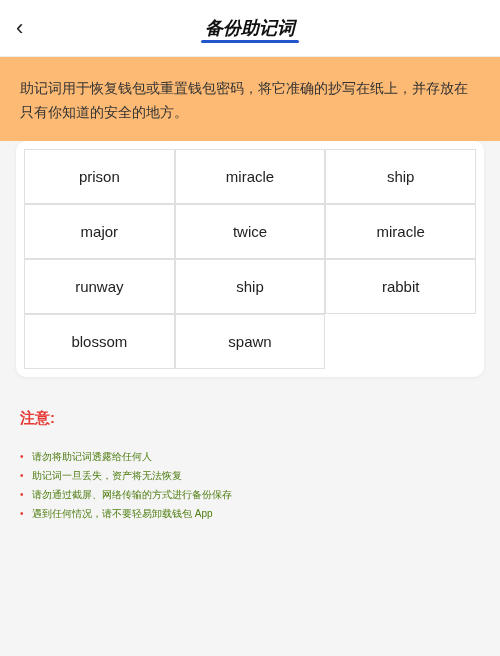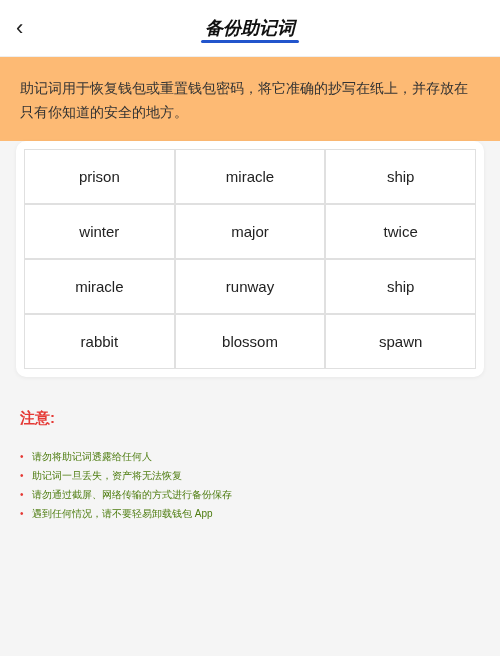--- a/index.html
+++ b/index.html
@@ -134,21 +134,20 @@
   <span class="header-title">备份助记词</span>
 </div>
 
 <p class="description">助记词用于恢复钱包或重置钱包密码，将它准确的抄写在纸上，并存放在只有你知道的安全的地方。</p>
 
 <div class="mnemonic-grid-container">
   <div class="mnemonic-grid" id="mnemonic-grid">
   <div class="mnemonic-cell">prison</div>
       <div class="mnemonic-cell">miracle</div>
       <div class="mnemonic-cell">ship</div>
-      <div class="mnemonic-cell">winter</div>
       <div class="mnemonic-cell">major</div>
       <div class="mnemonic-cell">twice</div>
       <div class="mnemonic-cell">miracle</div>
       <div class="mnemonic-cell">runway</div>
       <div class="mnemonic-cell">ship</div>
       <div class="mnemonic-cell">rabbit</div>
       <div class="mnemonic-cell">blossom</div>
       <div class="mnemonic-cell">spawn</div>
     </div>
 </div>

